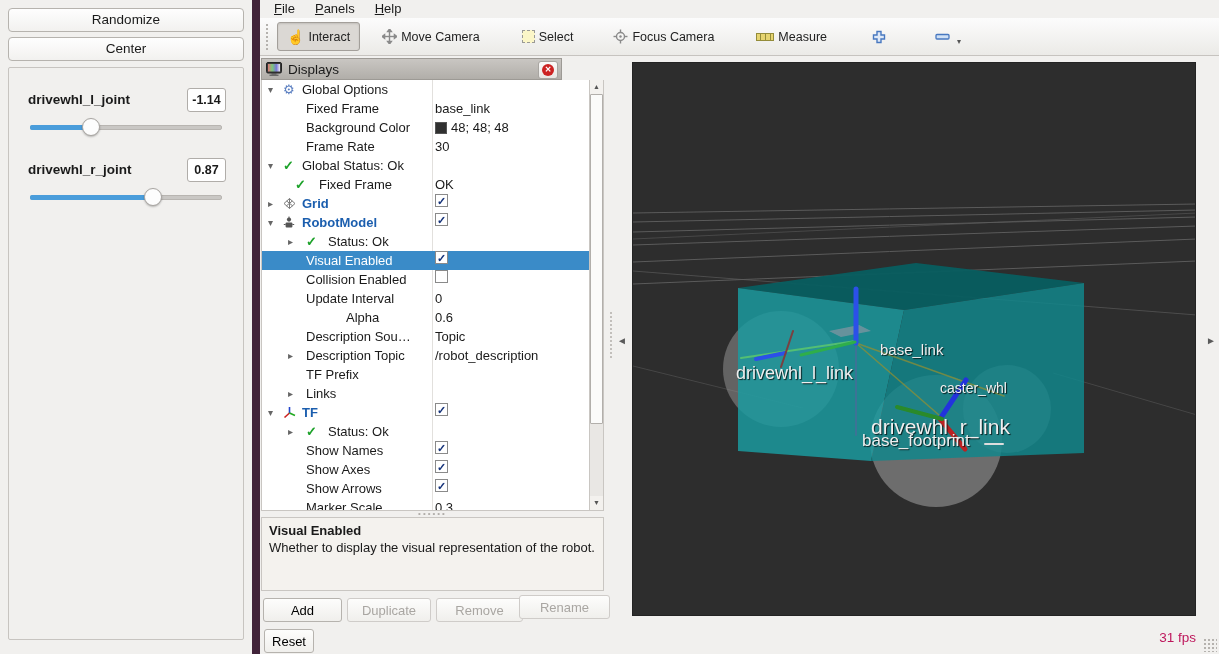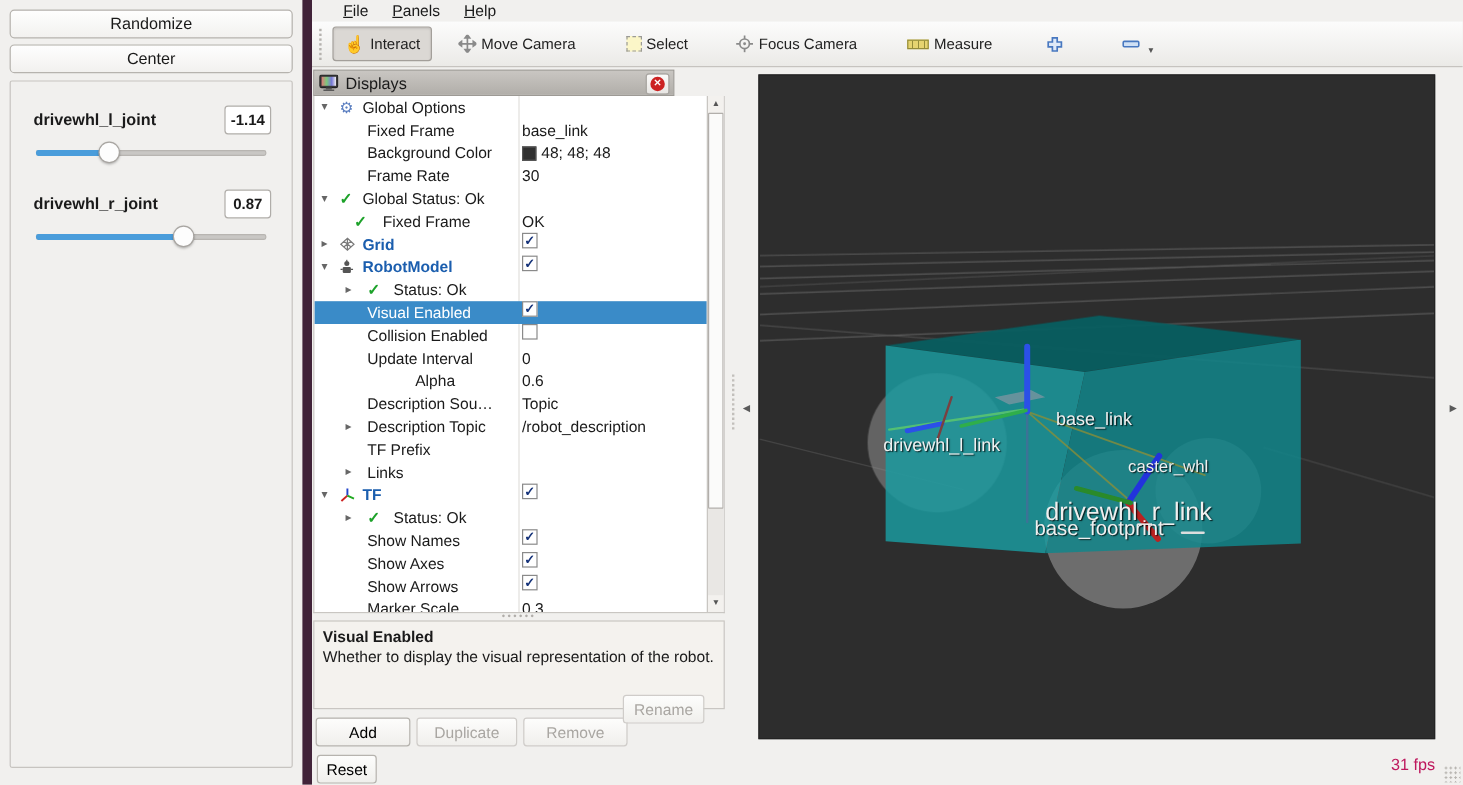--- a/index.html
+++ b/index.html
@@ -18,21 +18,21 @@
   .sl-track { position:absolute; left:0; right:0; top:7px; height:5px; background:#c9c7c4; border-radius:2px; border:1px solid #b8b5b1; }
   .sl-fill  { position:absolute; left:0; top:7px; height:5px; background:#4a9ddb; border-radius:2px; }
   .sl-handle{ position:absolute; top:0; width:18px; height:18px; border-radius:50%; background:#fdfdfd; border:1px solid #a8a5a1;
               box-shadow:0 1px 2px rgba(0,0,0,.25); }
 
   
   #divider { position:absolute; left:252px; top:0; width:8px; height:654px; background:#412339; }
 
   
   #rviz { position:absolute; left:260px; top:0; width:959px; height:654px; background:#f1f0ee; }
-  #menubar { position:absolute; left:0; top:0; width:100%; height:18px; display:flex; align-items:flex-end; padding-left:16px; background:#f1f0ee; }
+  #menubar { position:absolute; left:0; top:0; width:100%; height:18px; display:flex; align-items:flex-end; padding-left:4px; background:#f1f0ee; }
   .menu-item { display:inline-block; padding:1px 10px 2px 10px; font-size:13px; cursor:pointer; }
   .menu-item::first-letter { text-decoration:underline; }
 
   #toolbar { position:absolute; left:0; top:18px; width:100%; height:38px; background:linear-gradient(#fcfcfc,#ebeae7);
              border-bottom:1px solid #c6c3bf; display:flex; align-items:center; padding-left:6px; }
   .tb-grip { width:5px; height:26px; border-left:2px dotted #b5b2ae; margin-right:6px; }
   .tool-btn { display:inline-flex; align-items:center; gap:4px; height:29px; padding:0 9px; border:1px solid transparent;
               border-radius:3px; font-size:12.5px; color:#222; cursor:pointer; white-space:nowrap; }
   .tool-btn.active { background:#dbd8d4; border-color:#a39f9a; box-shadow:inset 0 1px 2px rgba(0,0,0,.12); }
   .sel-icon { display:inline-block; width:13px; height:13px; background:#fbf6c8; border:1.5px dashed #9a9a96; }
@@ -363,21 +363,21 @@
   <div id="dp-splitter">••••••</div>
 
   <div id="dp-help">
     <b>Visual Enabled</b>
     <span>Whether to display the visual representation of the robot.</span>
   </div>
 
   <button class="btn" style="left:3px;  top:598px; width:79px">Add</button>
   <button class="btn disabled" style="left:87px; top:598px; width:84px">Duplicate</button>
   <button class="btn disabled" style="left:176px; top:598px; width:87px">Remove</button>
-  <button class="btn disabled" style="left:259px; top:579px; width:68px">Rename</button>
+  <button class="btn disabled" style="left:259px; top:595px; width:91px">Rename</button>
   <button class="btn" style="left:4px; top:629px; width:50px">Reset</button>
 
   <span class="panel-grip" style="left:350px; top:312px"></span>
   <span class="collapse-handle" style="left:357px; top:334px">◄</span>
   <span class="collapse-handle" style="left:946px; top:334px">►</span>
 
   <div id="viewport">
     <svg width="564" height="554" viewBox="0 0 564 554">
 
       <g stroke="#646464" stroke-width="1" opacity="0.85">
@@ -416,21 +416,21 @@
         <line x1="123" y1="296" x2="152" y2="290" stroke="#2b50e8" stroke-width="4"></line>
         <line x1="160" y1="268" x2="148" y2="304" stroke="#7a4040" stroke-width="2"></line>
         <line x1="333" y1="317" x2="307" y2="356" stroke="#2233dd" stroke-width="5"></line>
         <line x1="307" y1="356" x2="332" y2="386" stroke="#bb2222" stroke-width="5"></line>
         <line x1="264" y1="344" x2="309" y2="356" stroke="#2a8a2a" stroke-width="4"></line>
         <line x1="352" y1="381" x2="370" y2="381" stroke="#dddddd" stroke-width="2"></line>
       </g>
     </svg>
     <div id="vp-labels">
         <div class="vp-label" style="left: 247px; top: 278px; font-size: 15px;">base_link</div>
-        <div class="vp-label" style="left: 103px; top: 300px; font-size: 15px;">drivewhl_l_link</div>
+        <div class="vp-label" style="left: 103px; top: 300px; font-size: 18px;">drivewhl_l_link</div>
         <div class="vp-label" style="left: 307px; top: 317px; font-size: 14px;">caster_whl</div>
         <div class="vp-label" style="left: 238px; top: 352px; font-size: 21px;">drivewhl_r_link</div>
         <div class="vp-label" style="left: 229px; top: 368px; font-size: 17px;">base_footprint</div>
       </div>
   </div>
 
   <div id="fps">31 fps</div>
   <div id="grip"></div>
 </div>
 

